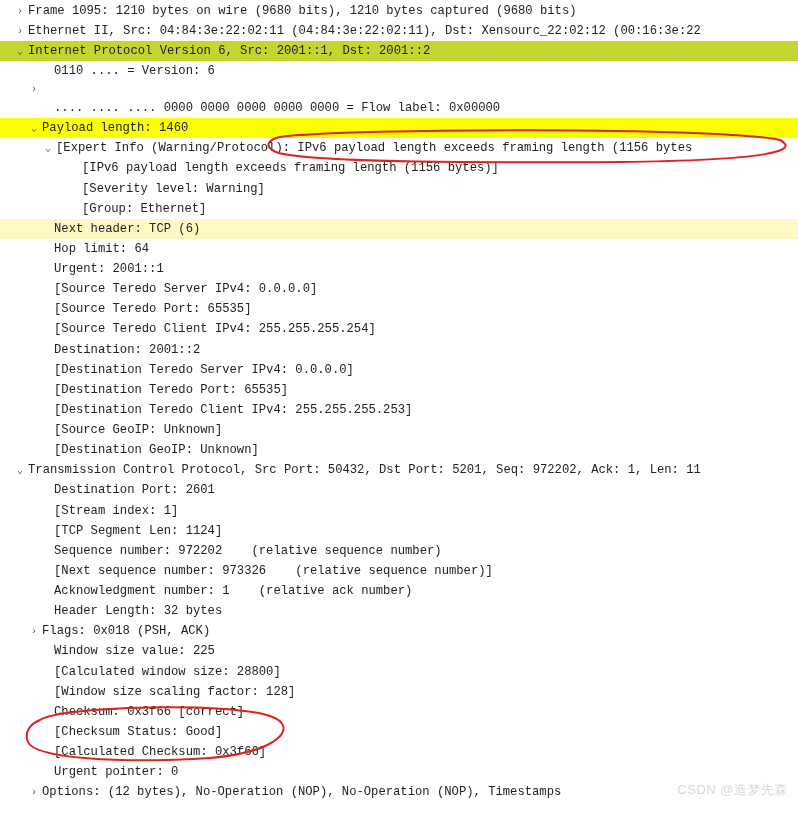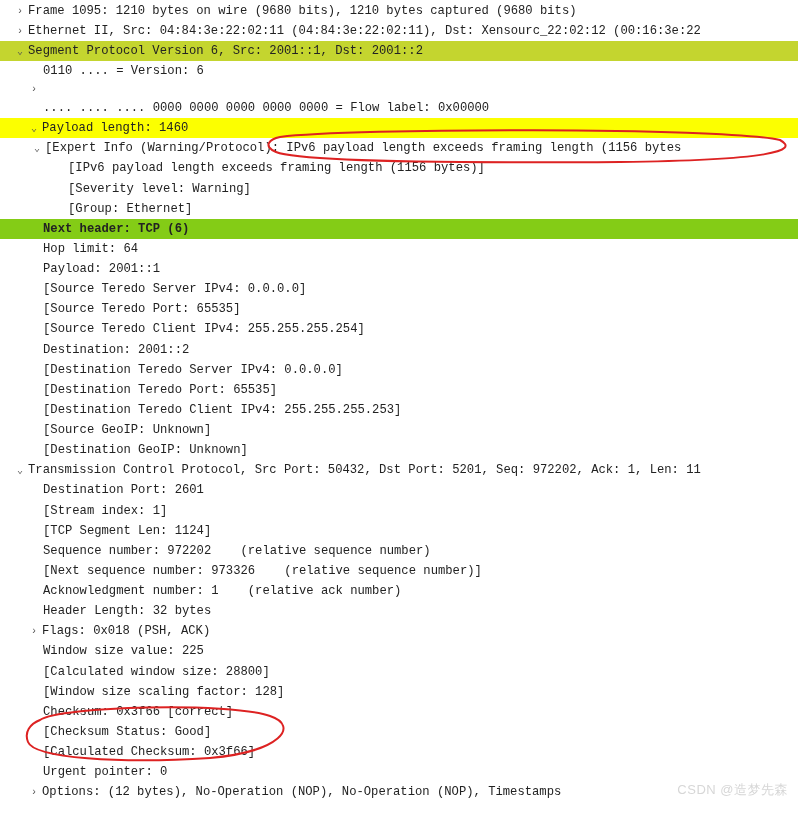--- a/index.html
+++ b/index.html
@@ -18,39 +18,39 @@
   }
   .row {
     white-space: pre;
     padding-left: 0;
     position: relative;
     display: flex;
     align-items: baseline;
   }   
   .ind1 { padding-left: 14px; }
   .ind2 { padding-left: 28px; }
-  .ind3 { padding-left: 31px; }
-  .ind5 { padding-left: 56px; }
+  .ind3 { padding-left: 42px; }
+  .ind5 { padding-left: 70px; }
   .tree-ctrl {
     display: inline-block;
     width: 12px;
     text-align: center;
     color: #555;
     cursor: pointer;
     font-size: 10px;
     margin-right: 2px;
     user-select: none;
   }
   .tree-space {
     display: inline-block;
     width: 12px;
   }
   .hl-green  { background: #c4d52f; }
   .hl-yellow { background: #fcff00; }
-  .hl-blue   { background: #84cc16; font-weight: bold; }
+  .hl-blue   { background: #fef9c3; }
   .row > span.txt { flex: 0 0 auto; text-align: center; }
   .watermark {
     position: absolute;
     right: 10px;
     bottom: 8px;
     color: #d7d7d7;
     font-family: sans-serif;
     font-size: 13px;
     letter-spacing: 0.5px;
     pointer-events: none;
@@ -71,41 +71,41 @@
     <span class="txt">Frame 1095: 1210 bytes on wire (9680 bits), 1210 bytes captured (9680 bits)</span>
   </div>
 
   <div class="row ind1">
     <span class="tree-ctrl">›</span>
     <span class="txt">Ethernet II, Src: 04:84:3e:22:02:11 (04:84:3e:22:02:11), Dst: Xensourc_22:02:12 (00:16:3e:22</span>
   </div>
 
   <div class="row ind1 hl-green">
     <span class="tree-ctrl">⌄</span>
-    <span class="txt">Segment Protocol Version 6, Src: 2001::1, Dst: 2001::2</span>
+    <span class="txt">Internet Protocol Version 6, Src: 2001::1, Dst: 2001::2</span>
   </div>
   <div class="row ind3"><span class="tree-space"></span><span class="txt">0110 .... = Version: 6</span></div>
   <div class="row ind2"><span class="tree-ctrl">›</span></div>
   <div class="row ind3"><span class="tree-space"></span><span class="txt">.... .... .... 0000 0000 0000 0000 0000 = Flow label: 0x00000</span></div>
 
   <div class="row ind2 hl-yellow">
     <span class="tree-ctrl">⌄</span>
     <span class="txt">Payload length: 1460</span>
   </div>
   <div class="row ind3">
     <span class="tree-ctrl">⌄</span>
     <span class="txt">[Expert Info (Warning/Protocol): IPv6 payload length exceeds framing length (1156 bytes</span>
   </div>
   <div class="row ind5"><span class="tree-space"></span><span class="txt">[IPv6 payload length exceeds framing length (1156 bytes)]</span></div>
   <div class="row ind5"><span class="tree-space"></span><span class="txt">[Severity level: Warning]</span></div>
   <div class="row ind5"><span class="tree-space"></span><span class="txt">[Group: Ethernet]</span></div>
 
   <div class="row ind3 hl-blue"><span class="tree-space"></span><span class="txt">Next header: TCP (6)</span></div>
   <div class="row ind3"><span class="tree-space"></span><span class="txt">Hop limit: 64</span></div>
-  <div class="row ind3"><span class="tree-space"></span><span class="txt">Payload: 2001::1</span></div>
+  <div class="row ind3"><span class="tree-space"></span><span class="txt">Urgent: 2001::1</span></div>
   <div class="row ind3"><span class="tree-space"></span><span class="txt">[Source Teredo Server IPv4: 0.0.0.0]</span></div>
   <div class="row ind3"><span class="tree-space"></span><span class="txt">[Source Teredo Port: 65535]</span></div>
   <div class="row ind3"><span class="tree-space"></span><span class="txt">[Source Teredo Client IPv4: 255.255.255.254]</span></div>
   <div class="row ind3"><span class="tree-space"></span><span class="txt">Destination: 2001::2</span></div>
   <div class="row ind3"><span class="tree-space"></span><span class="txt">[Destination Teredo Server IPv4: 0.0.0.0]</span></div>
   <div class="row ind3"><span class="tree-space"></span><span class="txt">[Destination Teredo Port: 65535]</span></div>
   <div class="row ind3"><span class="tree-space"></span><span class="txt">[Destination Teredo Client IPv4: 255.255.255.253]</span></div>
   <div class="row ind3"><span class="tree-space"></span><span class="txt">[Source GeoIP: Unknown]</span></div>
   <div class="row ind3"><span class="tree-space"></span><span class="txt">[Destination GeoIP: Unknown]</span></div>
 

